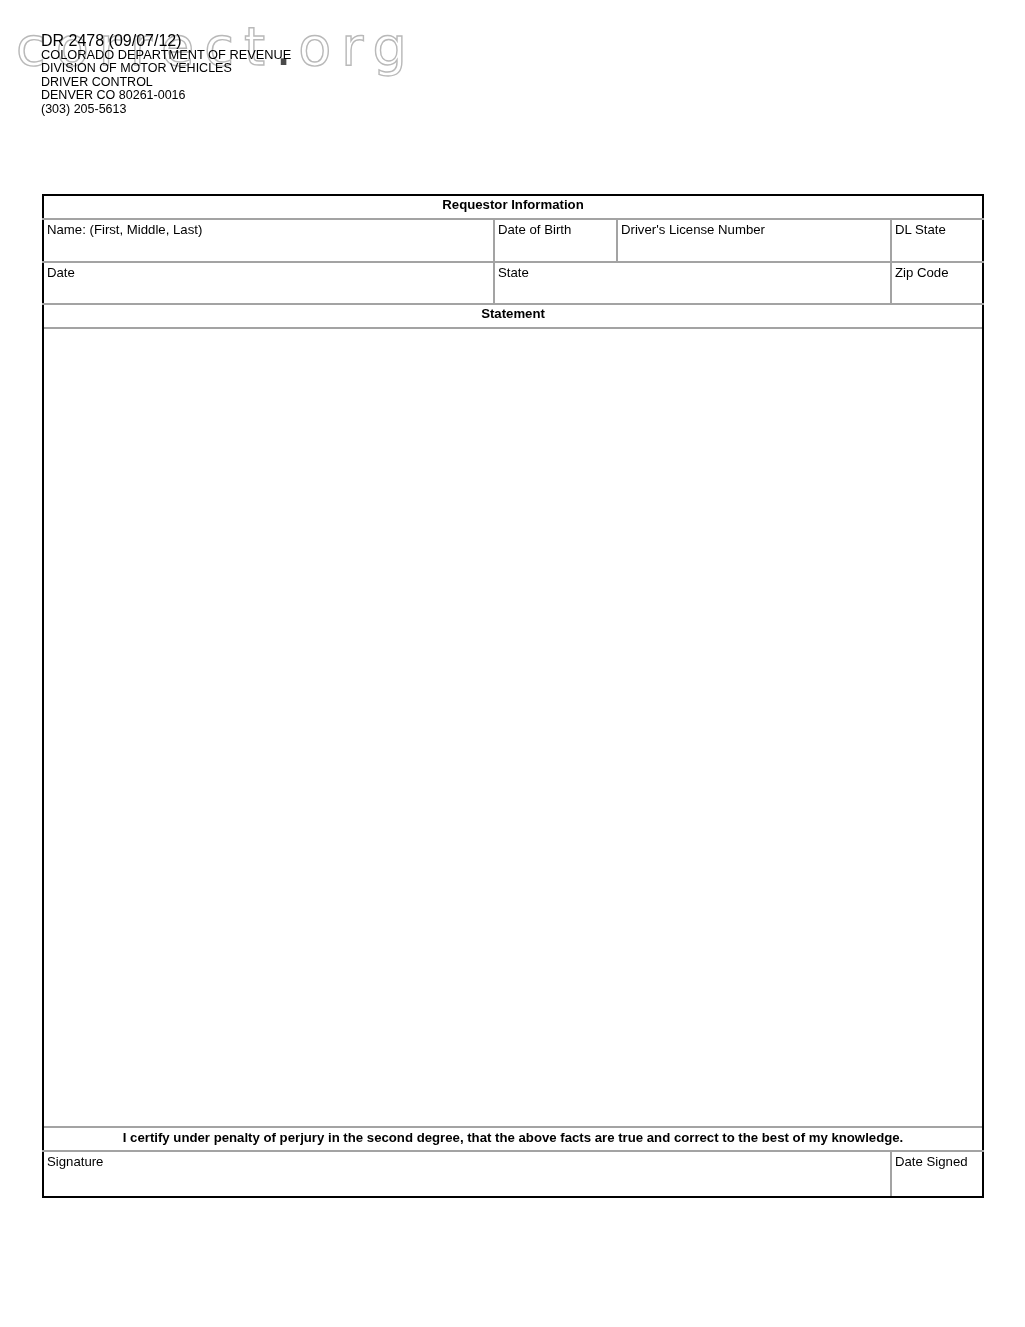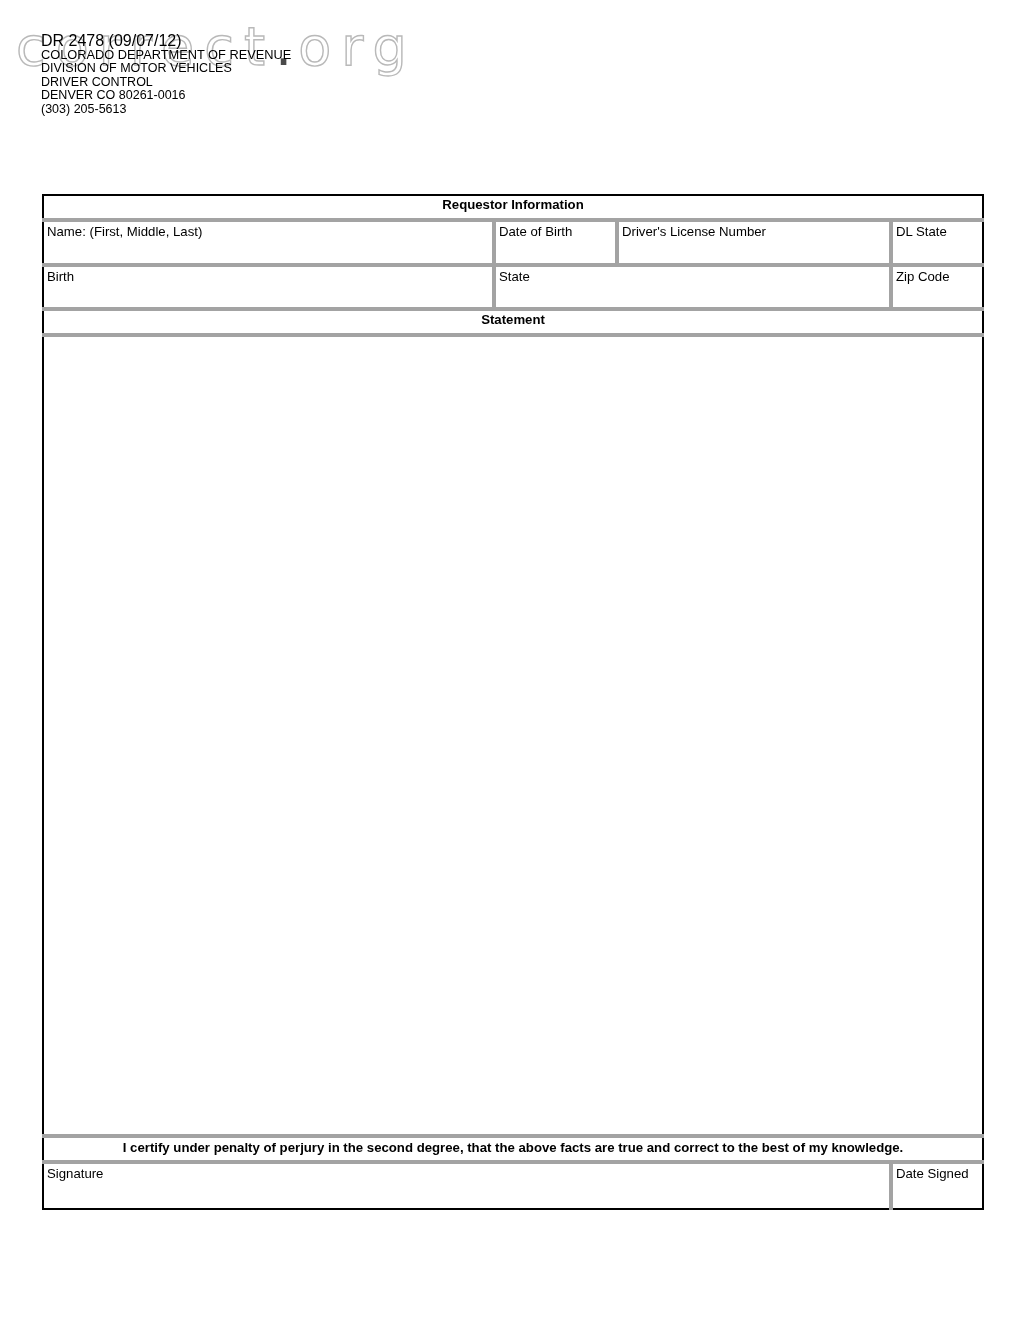--- a/index.html
+++ b/index.html
@@ -92,21 +92,21 @@
     position: absolute;
     left: 42px;
     top: 194px;
     width: 940px;
     border-collapse: collapse;
     table-layout: fixed;
     z-index: 10;
     background: transparent;
   }
   .form-table td {
-    border: 4px solid #a3a3a3;
+    border: 2px solid #a3a3a3;
     vertical-align: top;
     padding: 2px 0 0 3px;
     font-size: 13.2px;
     line-height: 15px;
     background: transparent;
   }
   .form-table td.outerL { border-left-width: 2px; border-left-color: #000; }
   .form-table td.outerR { border-right-width: 2px; border-right-color: #000; }
 
   .section-head {
@@ -191,21 +191,21 @@
       </td>
       <td class="outerR">
         <span class="lbl">DL State</span>
         <span class="val"></span>
       </td>
     </tr>
 
 
     <tr class="h-city">
       <td class="outerL" colspan="2">
-        <span class="lbl">Birth</span>
+        <span class="lbl">Date</span>
         <span class="val"></span>
       </td>
       <td colspan="2">
         <span class="lbl">State</span>
         <span class="val"></span>
       </td>
       <td class="outerR">
         <span class="lbl">Zip Code</span>
         <span class="val"></span>
       </td>

